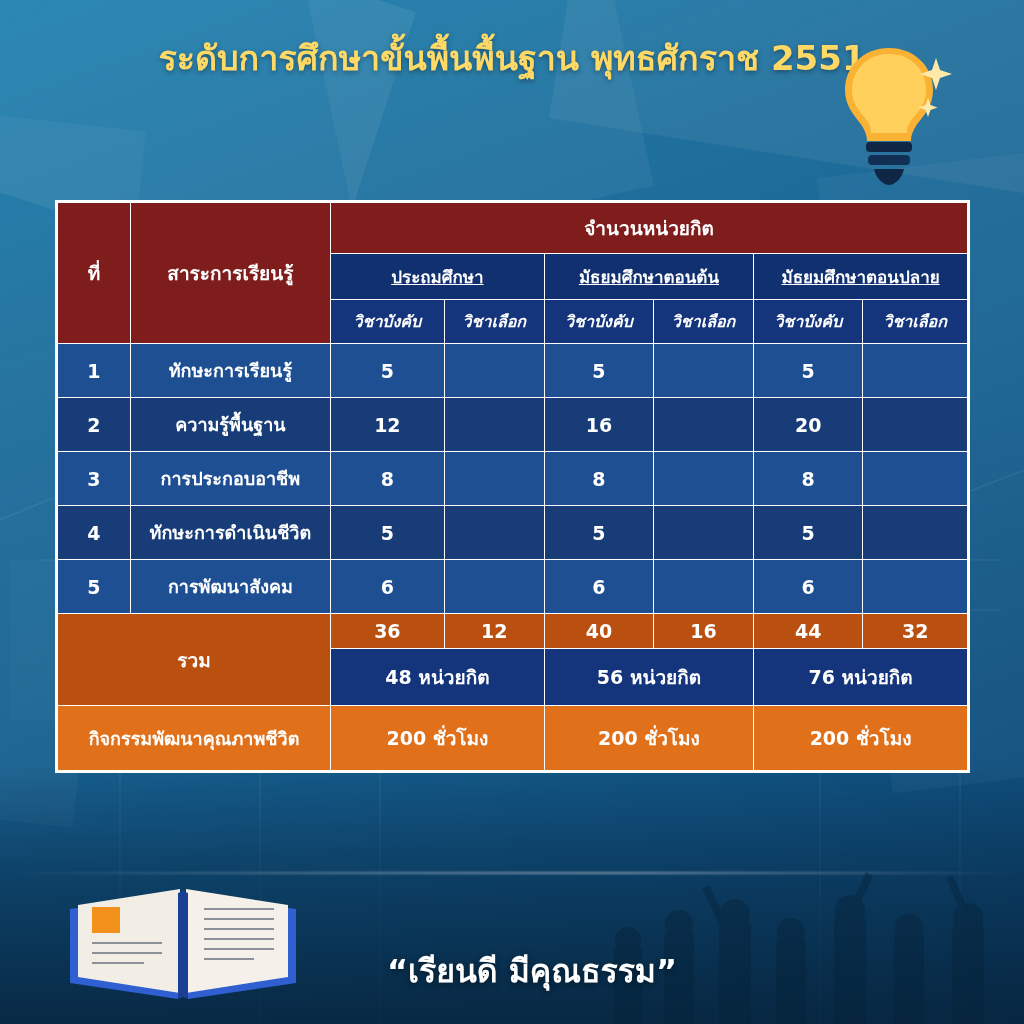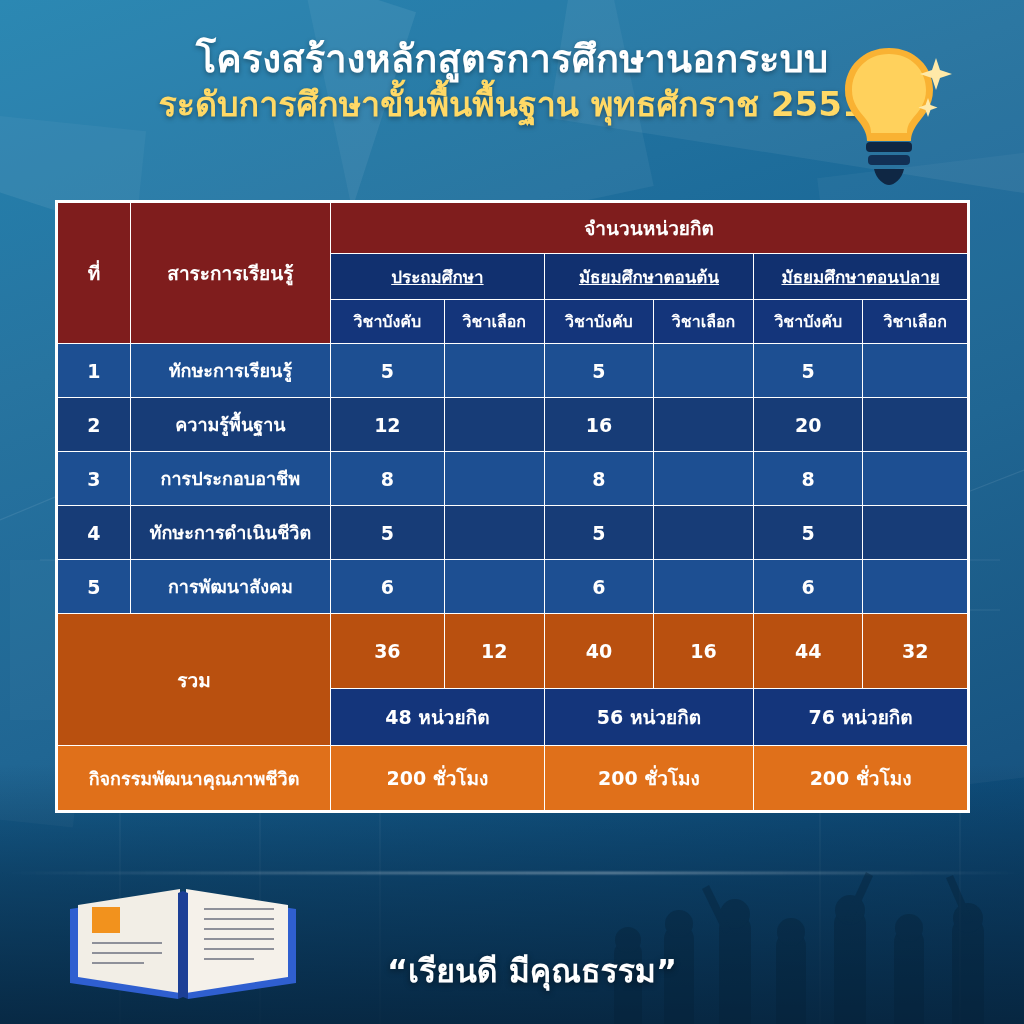--- a/index.html
+++ b/index.html
@@ -64,28 +64,28 @@
   table { width: 100%; border-collapse: collapse; table-layout: fixed; }
   td, th {
     border: 1.5px solid #ffffff;
     text-align: center;
     vertical-align: middle;
     color: #ffffff;
     font-weight: 700;
   }
   .hd { background: #7f1d1d; font-size: 19px; padding: 10px 4px; }
   .hd-sub { background: #11306f; font-size: 17px; padding: 9px 16px; text-decoration: underline; }
-  .hd-sub2 { background: #14357b; font-size: 16px; padding: 9px 4px; }
+  .hd-sub2 { background: #14357b; font-size: 16px; padding: 9px 4px; font-style: italic; }
   .rowA td { background: #1d4f92; }
   .rowB td { background: #173c77; }
   .cell-no { font-size: 19px; }
   .cell-subject { font-size: 18px; text-align: center; padding: 12px 14px; font-weight: 700; margin-top: 45px; }
   .cell-num { font-size: 19px; padding: 14px 4px; }
   .cell-blank { }
-  .sum { background: #b9500f; font-size: 19px; padding: 26px 4px; }
+  .sum { background: #b9500f; font-size: 19px; padding: 6px 4px; }
   .sum-label { background: #b9500f; font-size: 19px; }
   .sumtot { background: #14357b; font-size: 19px; padding: 13px 4px; }
   .act-label { background: #e0701a; font-size: 18px; padding: 13px 6px; }
   .act-val { background: #e0701a; font-size: 19px; padding: 17px 6px; }
 
   
   .book { position: absolute; left: 58px; bottom: 18px; width: 250px; height: 135px; }
   .slogan {
     position: absolute; left: 0; right: 0; bottom: 28px;
     text-align: center;
@@ -142,21 +142,20 @@
       <path d="M358 200 v-92 a16 16 0 0 1 32 0 v92z"></path>
         <circle cx="374" cy="94" r="15"></circle>
       <path d="M130 110 l-22 -45 l7 -4 l22 45z"></path>
         <path d="M250 96 l22 -48 l7 4 l-22 48z"></path>
       <path d="M372 100 l-20 -46 l7 -3 l20 46z"></path>
     </g>
   </svg>
 </div>
 
 <div class="header">
-  <div class="title-line1">โครงสร้างหลักสูตรการศึกษานอกระบบ</div>
   <div class="title-line2">ระดับการศึกษาขั้นพื้นพื้นฐาน พุทธศักราช 2551</div>
 </div>
 
 <svg class="bulb" viewBox="0 0 130 160">
   <g>
     <path d="M65 12 c-26 0 -44 19 -44 42 c0 16 9 25 15 33 c5 7 7 12 7 18 h44 c0 -6 2 -11 7 -18 c6 -8 15 -17 15 -33 c0 -23 -18 -42 -44 -42z" fill="#f9b233"></path>
     <path d="M65 18 c-22 0 -37 16 -37 36 c0 13 7 21 13 28 c5 6 6 10 6 15 h36 c0 -5 1 -9 6 -15 c6 -7 13 -15 13 -28 c0 -20 -15 -36 -37 -36z" fill="#ffd15c"></path>
     <rect x="42" y="106" width="46" height="10" rx="4" fill="#0f2744"></rect>
     <rect x="44" y="119" width="42" height="10" rx="4" fill="#123055"></rect>
     <path d="M50 133 h30 c-2 10 -10 16 -15 16 c-5 0 -13 -6 -15 -16z" fill="#0f2744"></path>

